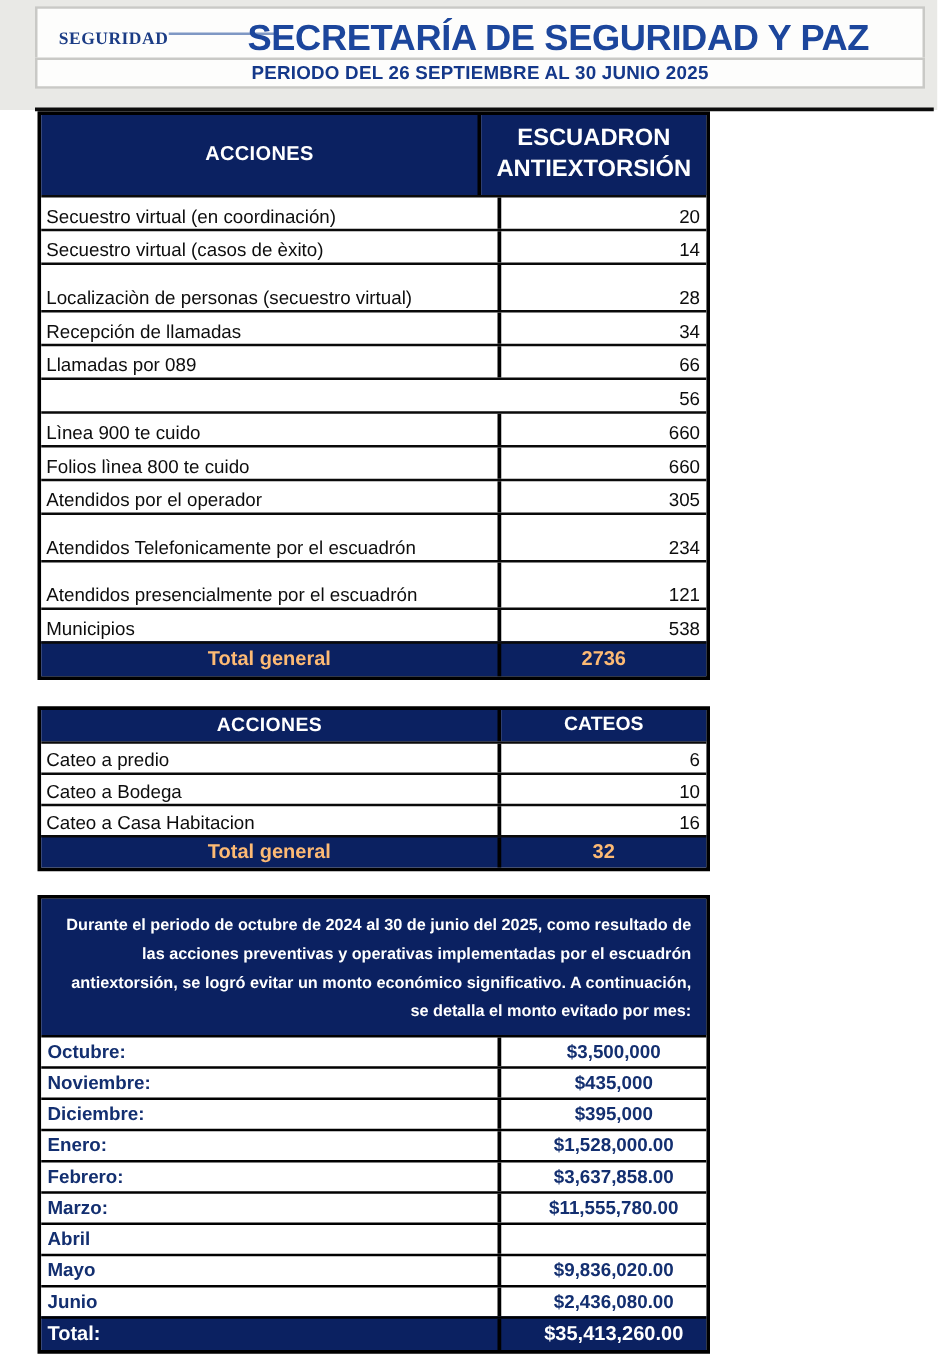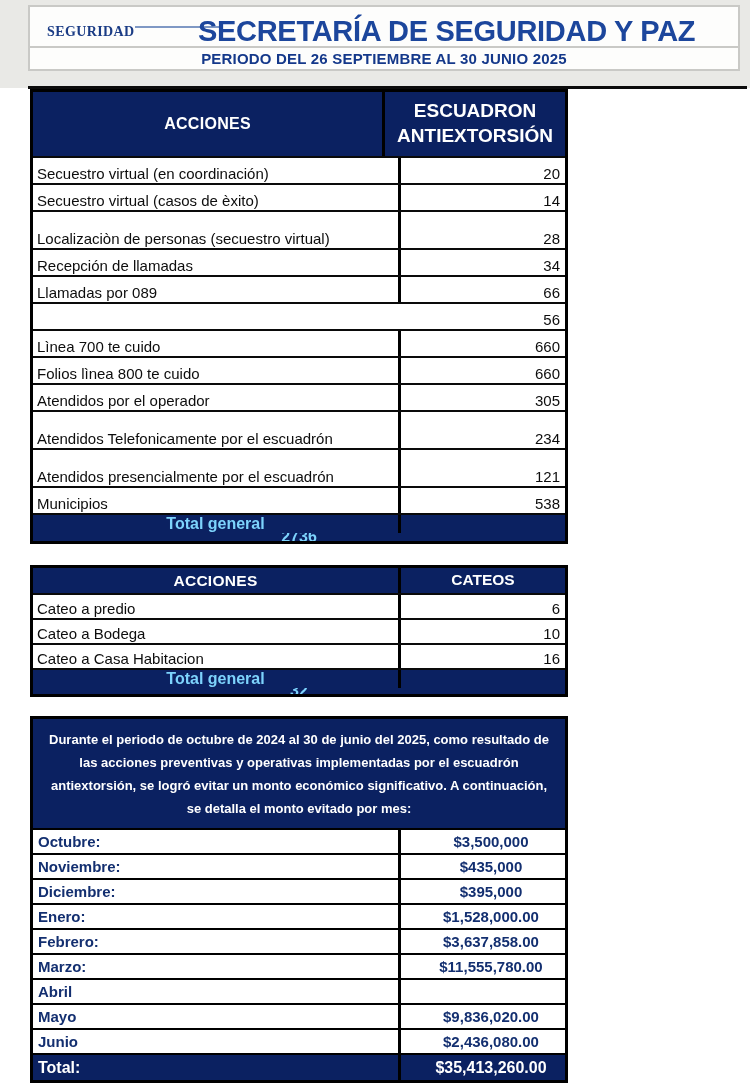--- a/index.html
+++ b/index.html
@@ -38,38 +38,38 @@
   .dtable{position:absolute;left:30px;width:538px;border:3px solid #000;background:#fff;}
   .thead{display:flex;}
   .th{background:#0b2161;color:#fff;font-weight:bold;display:flex;align-items:center;justify-content:center;text-align:center;}
   .th.left{width:368px;border-right:3px solid #000;font-size:16px;letter-spacing:.3px;}
   .th.right{flex:1;font-size:19px;line-height:1.3;padding:0 12px;}
   .trow{display:flex;border-top:2px solid #0a0a0a;height:27px;background:#fff;}
   .trow.tall{height:38px;}
   .cell{overflow:hidden;}
   .cell.lbl{width:368px;border-right:3px solid #000;display:flex;align-items:flex-end;padding:0 2px 1px 4px;font-size:15px;color:#0d0d0d;white-space:nowrap;}
   .cell.val{flex:1;display:flex;align-items:flex-end;justify-content:flex-end;padding:0 5px 1px 0;font-size:15px;color:#0d0d0d;}
-  .trow.total{background:#0b2161;color:#7dd3fc;height:28px;flex-direction:column;}
+  .trow.total{background:#0b2161;color:#fdba74;height:28px;}
   .cell.tlbl{width:368px;border-right:3px solid #000;display:flex;align-items:center;justify-content:center;font-weight:bold;font-size:16px;}
   .cell.tval{flex:1;display:flex;align-items:center;justify-content:center;font-weight:bold;font-size:16px;}
 
   .t1{top:89px;}
   .t1 .thead{height:64px;}
 
   .t2{top:565px;}
   .t2 .thead{height:25px;}
   .t2 .th.left{font-size:15.5px;}
   .t2 .th.right{font-size:15.5px;}
   .t2 .trow{height:25px;}
   .t2 .trow.total{height:26px;}
 
   
   .block3{position:absolute;left:30px;top:716px;width:538px;border:3px solid #000;background:#fff;}
   .para{
-    background:#0b2161;color:#ffffff;text-align:center;
+    background:#0b2161;color:#ffffff;text-align:right;
     font-size:13px;font-weight:600;line-height:23px;
     padding:9px 12px 8px;
   }
   .mrow{display:flex;border-top:2px solid #000;height:25px;background:#fff;}
   .cell.mlbl{width:368px;border-right:3px solid #000;display:flex;align-items:center;padding-left:5px;font-weight:bold;font-size:15px;color:#132f70;}
   .cell.mval{flex:1;display:flex;align-items:center;justify-content:center;font-weight:bold;font-size:15px;color:#132f70;margin-left:16px;}
   .mrow.mtotal{background:#0b2161;height:27px;}
   .mrow.mtotal .cell.mlbl{color:#fff;font-size:16px;}
   .mrow.mtotal .cell.mval{color:#fff;font-size:16px;}
 </style>
@@ -127,21 +127,21 @@
           <div class="cell val">34</div>
         </div>
         <div class="trow">
           <div class="cell lbl">Llamadas por 089</div>
           <div class="cell val">66</div>
         </div>
         <div class="trow">
           <div class="cell val">56</div>
         </div>
         <div class="trow">
-          <div class="cell lbl">Lìnea 700 te cuido</div>
+          <div class="cell lbl">Lìnea 900 te cuido</div>
           <div class="cell val">660</div>
         </div>
         <div class="trow">
           <div class="cell lbl">Folios lìnea 800 te cuido</div>
           <div class="cell val">660</div>
         </div>
         <div class="trow">
           <div class="cell lbl">Atendidos por el operador</div>
           <div class="cell val">305</div>
         </div>

